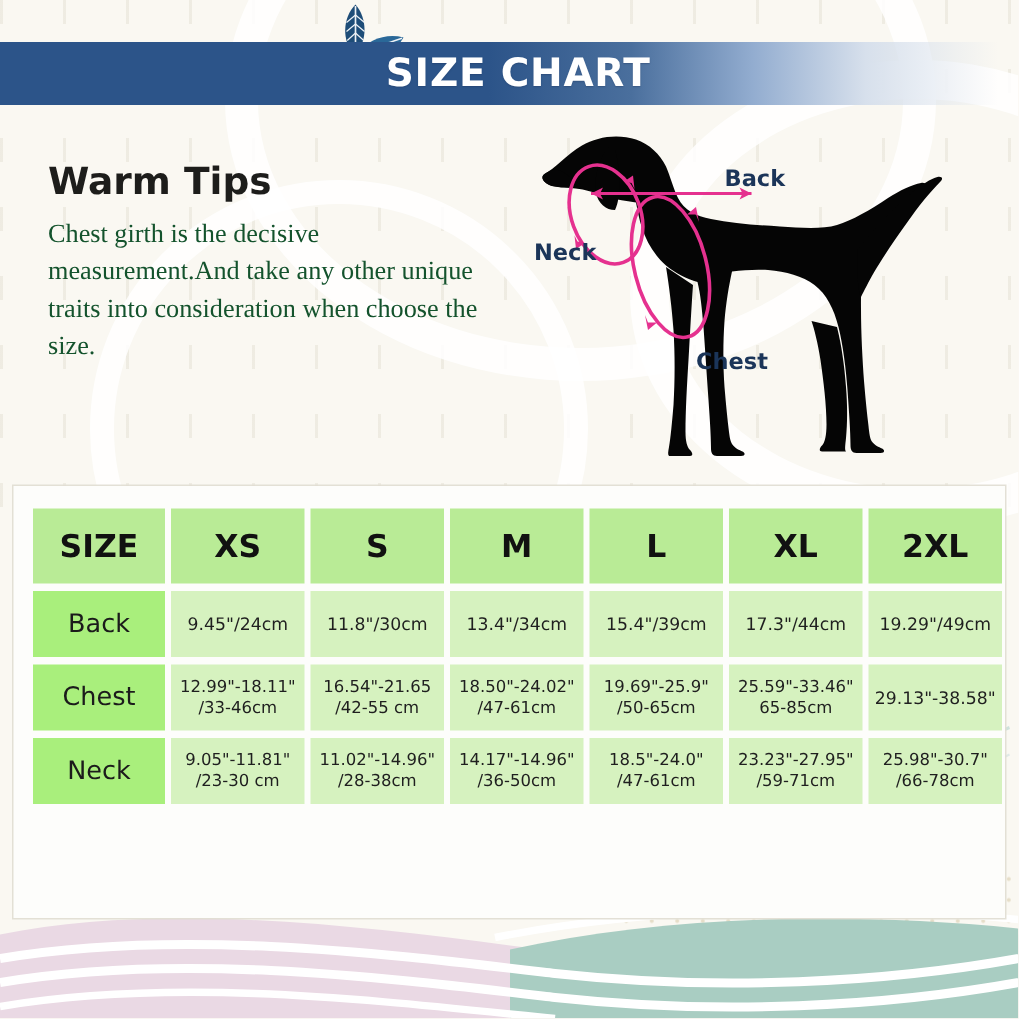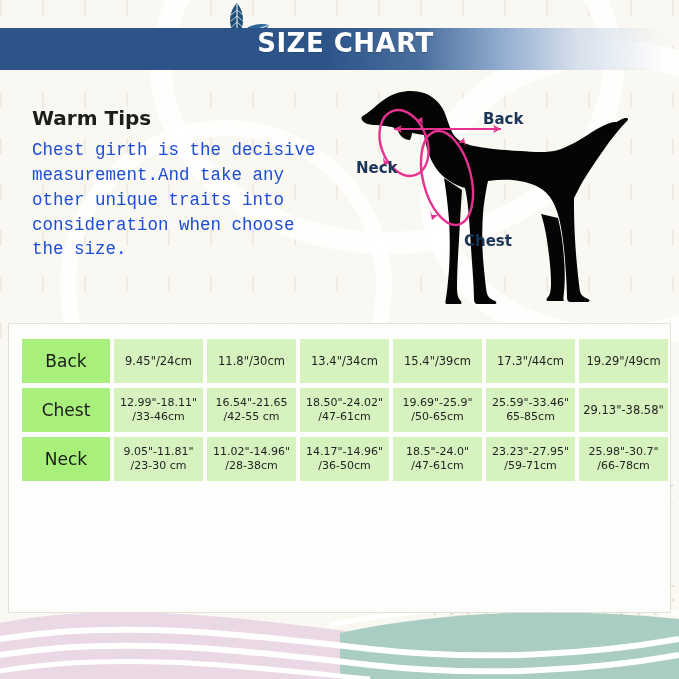--- a/index.html
+++ b/index.html
@@ -68,21 +68,21 @@
     height: 42px;
     z-index: 4;
     background: linear-gradient(to right,
         #2c5489 0%,
         #2c5489 48%,
         #4a6f9d 62%,
         #93add0 74%,
         #d7e0ec 85%,
         rgba(250,248,242,0) 98%);
     display: flex;
-    align-items: flex-start;
+    align-items: center;
     justify-content: center;
     box-sizing: border-box;
   }
   .banner-title {
     color: #ffffff;
     font-size: 26px;
     font-weight: bold;
     letter-spacing: 0.5px;
     font-family: "DejaVu Sans", sans-serif;
     text-shadow: 0 1px 1px rgba(30,50,85,0.35);
@@ -92,32 +92,32 @@
 
   
   .tips {
     position: absolute;
     left: 32px;
     top: 106px;
     width: 290px;
     z-index: 5;
   }
   .tips-title {
-    font-size: 20px;
+    font-size: 25px;
     font-weight: bold;
     color: #1d1d1b;
     margin: 0 0 8px 0;
     font-family: "DejaVu Sans", sans-serif;
   }
   .tips-body {
     font-size: 17.5px;
     line-height: 1.42;
-    color: #1d4ed8;
+    color: #14532d;
     margin: 0;
-    font-family: Liberation Mono, monospace;
+    font-family: Liberation Serif, serif;
   }
 
   
   .dog-wrap {
     position: absolute;
     left: 336px;
     top: 78px;
     width: 340px;
     height: 242px;
     z-index: 5;
@@ -334,20 +334,29 @@
       <colgroup>
         <col class="colsize">
         <col class="coldata">
           <col class="coldata">
           <col class="coldata">
         <col class="coldata">
           <col class="coldata">
           <col class="coldata">
       </colgroup>
       <tbody id="table-body">
+          <tr class="hdr">
+            <td>SIZE</td>
+            <td>XS</td>
+            <td>S</td>
+            <td>M</td>
+            <td>L</td>
+            <td>XL</td>
+            <td>2XL</td>
+          </tr>
           <tr>
             <td class="rowlabel">Back</td>
             <td class="cell">9.45"/24cm</td>
             <td class="cell">11.8"/30cm</td>
             <td class="cell">13.4"/34cm</td>
             <td class="cell">15.4"/39cm</td>
             <td class="cell">17.3"/44cm</td>
             <td class="cell">19.29"/49cm</td>
           </tr>
           <tr>

